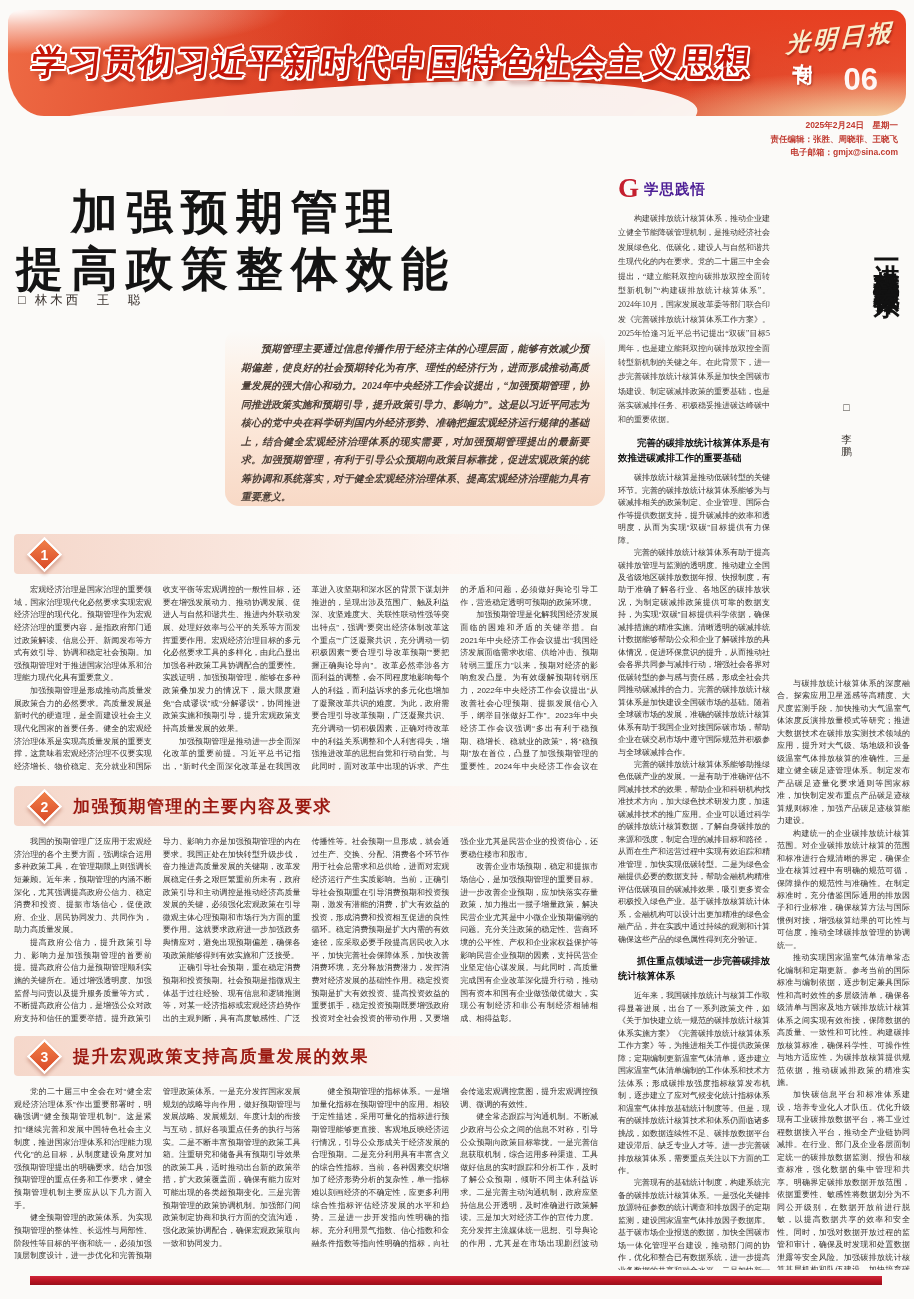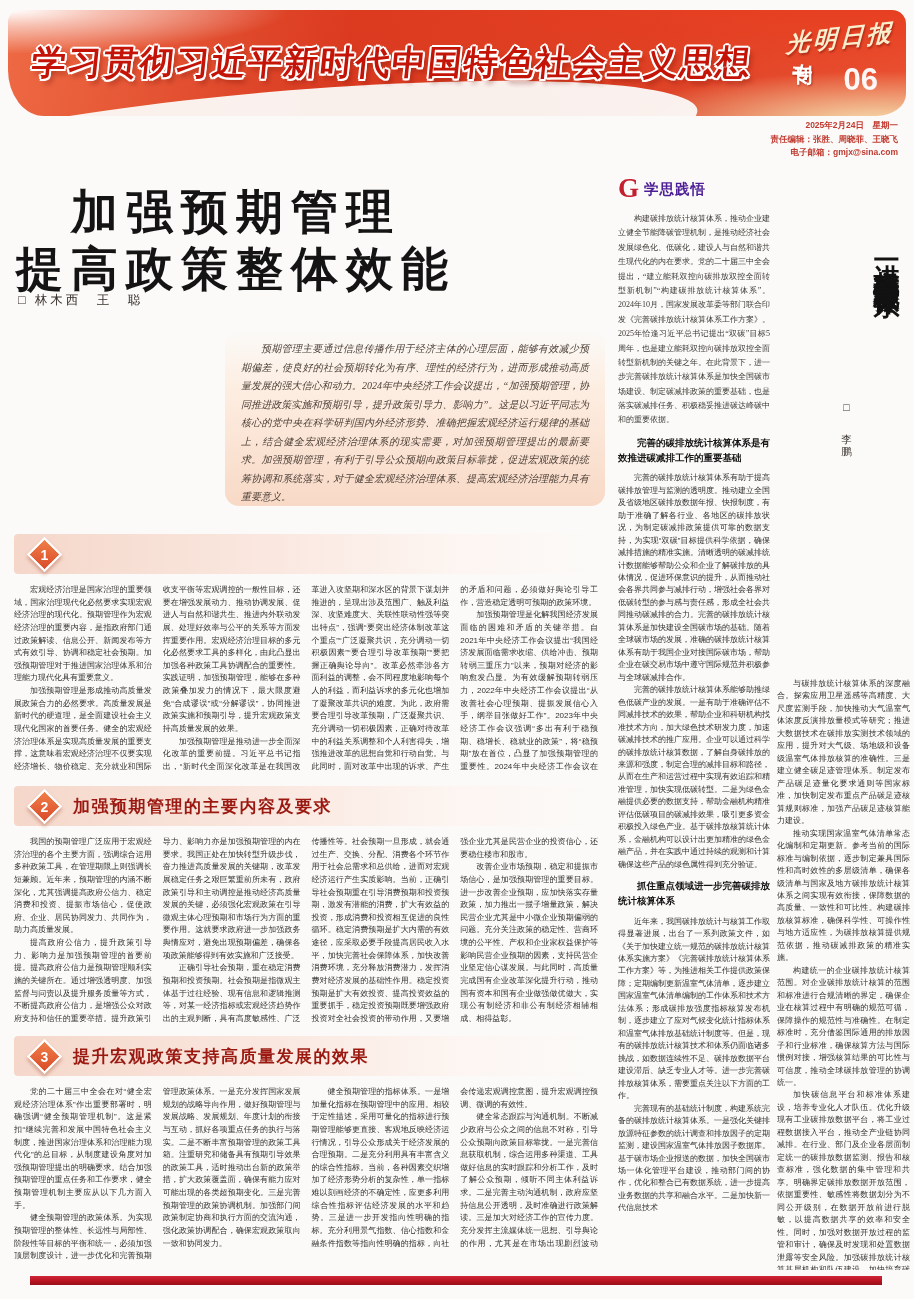--- a/index.html
+++ b/index.html
@@ -38,21 +38,21 @@
   
   .main-title { position:absolute; left:16px; top:184px; font-family:"Liberation Serif","DejaVu Serif",serif;
     font-weight:900; font-size:47px; line-height:1.22; letter-spacing:8px; color:#141414;text-align:center; }
   .main-title span { display:block; }
   .authors { position:absolute; left:18px; top:292px; font-size:12.5px; letter-spacing:3px;
     color:#38302c; font-family:"Liberation Serif","DejaVu Serif",serif; }
   .lead { position:absolute; left:225px; top:330px; width:380px; height:176px; overflow:hidden;
     padding:10px 16px 20px 16px; border-radius:14px;
     background:linear-gradient(180deg, rgba(255,255,255,0) 0%, #fdeee2 32%, #f8d9c6 100%);
     font-family:"Liberation Serif","DejaVu Serif",serif; font-style:italic;
-    font-size:10px; line-height:1.85; color:#4d4038; text-align:justify; text-indent:2em; }
+    font-size:10px; line-height:1.85; color:#4d4038; text-align:justify; text-indent:2em;font-weight:bold; }
 
   .sec { position:absolute; left:14px; width:584px; }
   .sec1 { top:534px; } .sec2 { top:786px; } .sec3 { top:1036px; }
   .sec-head { display:flex; align-items:center; gap:16px; height:40px; padding:0 10px 0 14px;
     border-radius:4px;
     background:linear-gradient(90deg,#f5d7ca 0%,#fae8e0 45%,#fdf5f1 75%,rgba(253,245,241,0) 100%); }
   .diamond { width:25px; height:25px; flex:0 0 25px; transform:rotate(45deg); margin-left:4px;
     background:linear-gradient(135deg,#f08049,#da4a28); border:2px solid #fff;
     box-shadow:2px 2px 4px rgba(150,50,20,.35); display:flex; align-items:center; justify-content:center; }
   .diamond span { transform:rotate(-45deg); color:#fff; font-weight:bold; font-size:14px; }
@@ -157,35 +157,36 @@
 
   <div class="right-main">
     <div class="g-header">
       <span class="g-logo">G</span>
       <span class="g-title">学思践悟</span>
     </div>
     <div class="r-cols">
       <div class="r-col1">
           <p class="para kai">构建碳排放统计核算体系，推动企业建立健全节能降碳管理机制，是推动经济社会发展绿色化、低碳化，建设人与自然和谐共生现代化的内在要求。党的二十届三中全会提出，“建立能耗双控向碳排放双控全面转型新机制”“构建碳排放统计核算体系”。2024年10月，国家发展改革委等部门联合印发《完善碳排放统计核算体系工作方案》。2025年恰逢习近平总书记提出“双碳”目标5周年，也是建立能耗双控向碳排放双控全面转型新机制的关键之年。在此背景下，进一步完善碳排放统计核算体系是加快全国碳市场建设、制定碳减排政策的重要基础，也是落实碳减排任务、积极稳妥推进碳达峰碳中和的重要依据。</p>
           <p class="para subhead">完善的碳排放统计核算体系是有效推进碳减排工作的重要基础</p>
+          <p class="para">碳排放统计核算是推动低碳转型的关键环节。完善的碳排放统计核算体系能够为与碳减排相关的政策制定、企业管理、国际合作等提供数据支持，提升碳减排的效率和透明度，从而为实现“双碳”目标提供有力保障。</p>
           <p class="para">完善的碳排放统计核算体系有助于提高碳排放管理与监测的透明度。推动建立全国及省级地区碳排放数据年报、快报制度，有助于准确了解各行业、各地区的碳排放状况，为制定碳减排政策提供可靠的数据支持，为实现“双碳”目标提供科学依据，确保减排措施的精准实施。清晰透明的碳减排统计数据能够帮助公众和企业了解碳排放的具体情况，促进环保意识的提升，从而推动社会各界共同参与减排行动，增强社会各界对低碳转型的参与感与责任感，形成全社会共同推动碳减排的合力。完善的碳排放统计核算体系是加快建设全国碳市场的基础。随着全球碳市场的发展，准确的碳排放统计核算体系有助于我国企业对接国际碳市场，帮助企业在碳交易市场中遵守国际规范并积极参与全球碳减排合作。</p>
           <p class="para">完善的碳排放统计核算体系能够助推绿色低碳产业的发展。一是有助于准确评估不同减排技术的效果，帮助企业和科研机构找准技术方向，加大绿色技术研发力度，加速碳减排技术的推广应用。企业可以通过科学的碳排放统计核算数据，了解自身碳排放的来源和强度，制定合理的减排目标和路径，从而在生产和运营过程中实现有效追踪和精准管理，加快实现低碳转型。二是为绿色金融提供必要的数据支持，帮助金融机构精准评估低碳项目的碳减排效果，吸引更多资金积极投入绿色产业。基于碳排放核算统计体系，金融机构可以设计出更加精准的绿色金融产品，并在实践中通过持续的观测和计算确保这些产品的绿色属性得到充分验证。</p>
           <p class="para subhead">抓住重点领域进一步完善碳排放统计核算体系</p>
           <p class="para">近年来，我国碳排放统计与核算工作取得显著进展，出台了一系列政策文件，如《关于加快建立统一规范的碳排放统计核算体系实施方案》《完善碳排放统计核算体系工作方案》等，为推进相关工作提供政策保障；定期编制更新温室气体清单，逐步建立国家温室气体清单编制的工作体系和技术方法体系；形成碳排放强度指标核算发布机制，逐步建立了应对气候变化统计指标体系和温室气体排放基础统计制度等。但是，现有的碳排放统计核算技术和体系仍面临诸多挑战，如数据连续性不足、碳排放数据平台建设滞后、缺乏专业人才等。进一步完善碳排放核算体系，需要重点关注以下方面的工作。</p>
           <p class="para">完善现有的基础统计制度，构建系统完备的碳排放统计核算体系。一是强化关键排放源特征参数的统计调查和排放因子的定期监测，建设国家温室气体排放因子数据库。基于碳市场企业报送的数据，加快全国碳市场一体化管理平台建设，推动部门间的协作，优化和整合已有数据系统，进一步提高业务数据的共享和融合水平。二是加快新一代信息技术</p>
         </div>
       <div class="r-col2">
         <div class="v-block">
           <div class="v-author">□ 李 鹏</div>
           <div class="v-title">进一步完善碳排放统计核算体系</div>
         </div>
         <div>
             <p class="para">与碳排放统计核算体系的深度融合。探索应用卫星遥感等高精度、大尺度监测手段，加快推动大气温室气体浓度反演排放量模式等研究；推进大数据技术在碳排放实测技术领域的应用，提升对大气级、场地级和设备级温室气体排放核算的准确性。三是建立健全碳足迹管理体系。制定发布产品碳足迹量化要求通则等国家标准，加快制定发布重点产品碳足迹核算规则标准，加强产品碳足迹核算能力建设。</p>
+            <p class="para">构建统一的企业碳排放统计核算范围。对企业碳排放统计核算的范围和标准进行合规清晰的界定，确保企业在核算过程中有明确的规范可循，保障操作的规范性与准确性。在制定标准时，充分借鉴国际通用的排放因子和行业标准，确保核算方法与国际惯例对接，增强核算结果的可比性与可信度，推动全球碳排放管理的协调统一。</p>
             <p class="para">推动实现国家温室气体清单常态化编制和定期更新。参考当前的国际标准与编制依据，逐步制定兼具国际性和高时效性的多层级清单，确保各级清单与国家及地方碳排放统计核算体系之间实现有效衔接，保障数据的高质量、一致性和可比性。构建碳排放核算标准，确保科学性、可操作性与地方适应性，为碳排放核算提供规范依据，推动碳减排政策的精准实施。</p>
-            <p class="para">构建统一的企业碳排放统计核算范围。对企业碳排放统计核算的范围和标准进行合规清晰的界定，确保企业在核算过程中有明确的规范可循，保障操作的规范性与准确性。在制定标准时，充分借鉴国际通用的排放因子和行业标准，确保核算方法与国际惯例对接，增强核算结果的可比性与可信度，推动全球碳排放管理的协调统一。</p>
             <p class="para">加快碳信息平台和标准体系建设，培养专业化人才队伍。优化升级现有工业碳排放数据平台，将工业过程数据接入平台，推动全产业链协同减排。在行业、部门及企业各层面制定统一的碳排放数据监测、报告和核查标准，强化数据的集中管理和共享。明确界定碳排放数据开放范围，依据重要性、敏感性将数据划分为不同公开级别，在数据开放前进行脱敏，以提高数据共享的效率和安全性。同时，加强对数据开放过程的监管和审计，确保及时发现和处置数据泄露等安全风险。加强碳排放统计核算基层机构和队伍建设。加快培育碳排放监测、统计、核算、核查、交易和咨询等管理人员；支持相关科研机构、高等院校、行业协会和事业单位等联合培育一批具有国际视野和低碳理念的应用型、复合型专家队伍。</p>
           </div>
       </div>
     </div>
   </div>
 
   <div class="bottom-bar"></div>
 </div>
 
 </body></html>

